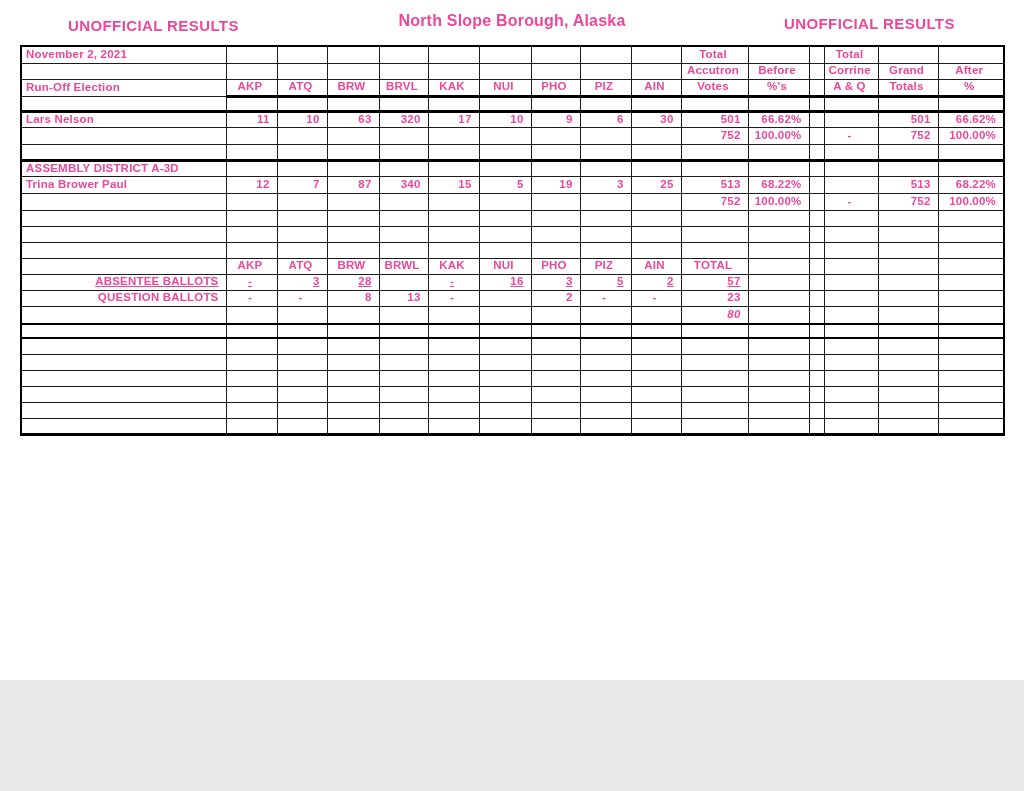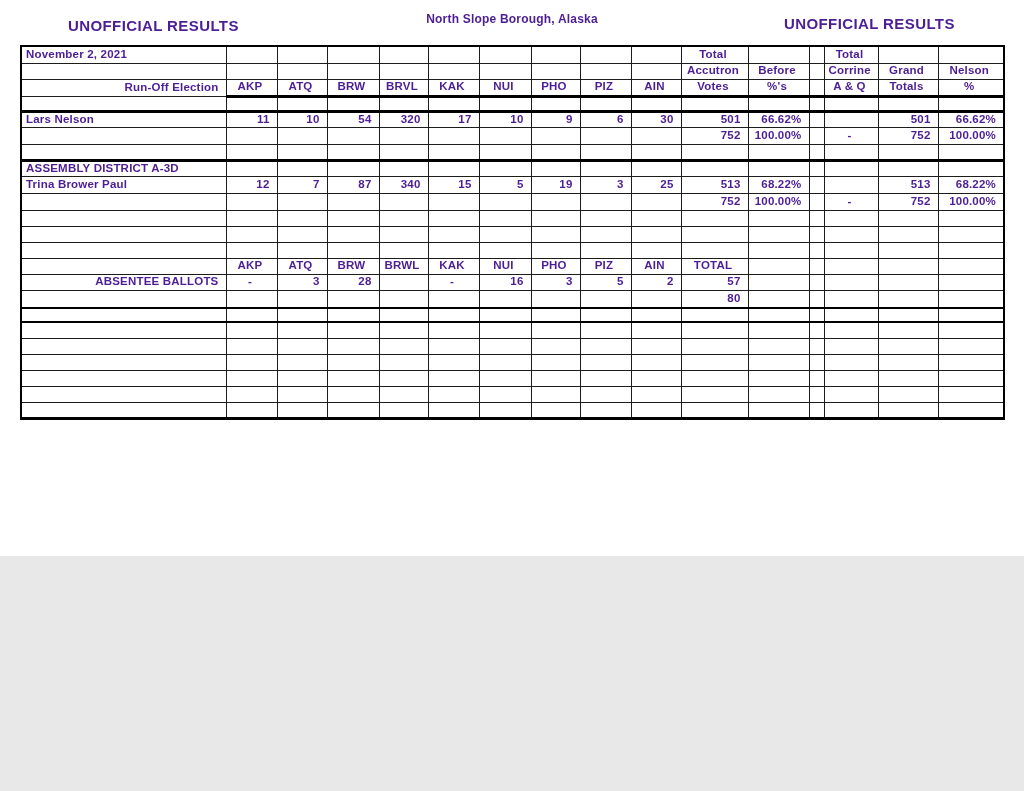--- a/index.html
+++ b/index.html
@@ -1,42 +1,42 @@
 <!DOCTYPE html>
 <html><head>
 <meta charset="utf-8">
 <style>
   html,body { margin:0; padding:0; background:#e8e8e8; }
   .sheet {
-    position:relative; width:1024px; height:556px; background:#ffffff;
-    font-family:"Liberation Sans", sans-serif; font-weight:bold; color:#4c1d95;
+    position:relative; width:1024px; height:680px; background:#ffffff;
+    font-family:"Liberation Sans", sans-serif; font-weight:bold; color:#ec4899;
     overflow:hidden;
   }
   .title-left  { position:absolute; left:68px;  top:17px; font-size:15px; letter-spacing:.4px; white-space:nowrap; }
-  .title-center{ position:absolute; left:0; right:0; top:12px; text-align:center; font-size:12px; letter-spacing:.2px; }
+  .title-center{ position:absolute; left:0; right:0; top:12px; text-align:center; font-size:16px; letter-spacing:.2px; }
   .title-right { position:absolute; left:784px; top:15px; font-size:15px; letter-spacing:.4px; white-space:nowrap; }
 
   table.grid {
     position:absolute; left:20px; top:45px; width:983px;
     border-collapse:collapse; table-layout:fixed;
     border:2px solid #000;
   }
   table.grid td {
     border:1.5px solid #1c1c1c;
     font-size:11.5px; font-weight:bold; letter-spacing:.2px;
     padding:0 7px 0 4px; overflow:hidden; white-space:nowrap;
     vertical-align:middle; line-height:1;
   }
   td.l { text-align:left; }
   td.r { text-align:right; }
   td.c { text-align:center; padding:0 2px; }
   td.name { font-size:12px; padding-left:4px; }
   td.nameR { font-size:12px; text-align:right; padding-right:3px; }
   td.fs13 { font-size:13px; }
-  td.fs14 { font-size:14px;text-align:right; }
+  td.fs14 { font-size:14px; }
 
   tr.secline td { border-bottom:3px solid #000; }
   tr.medline td { border-bottom:2.5px solid #000; }
   tr.hdrline td:nth-child(n+2) { border-bottom:3px solid #000; }
   td.vthick { border-left:3px solid #000; }
   td.ul3 { border-bottom:3px solid #000; }
   td.ul2 { border-bottom:2.5px solid #000; }
   td.bbh { border-bottom-style:hidden; }
   tr.lastrow td { border-bottom:3px solid #000; }
 </style>
@@ -95,21 +95,21 @@
           <td class="c"></td>
           <td class="c"></td>
           <td class="c"></td>
           <td class="c"></td>
           <td class="c"></td>
           <td class="c">Accutron</td>
           <td class="c">Before</td>
           <td class="c"></td>
           <td class="c vthick">Corrine</td>
           <td class="c">Grand</td>
-          <td class="c">Nelson</td>
+          <td class="c">After</td>
         </tr>
         <tr class="hdrline" style="height: 17px;">
           <td class="name l fs14">Run-Off Election</td>
           <td class="c">AKP</td>
           <td class="c">ATQ</td>
           <td class="c">BRW</td>
           <td class="c">BRVL</td>
           <td class="c">KAK</td>
           <td class="c">NUI</td>
           <td class="c">PHO</td>
@@ -137,21 +137,21 @@
           <td class="r"></td>
           <td class="r"></td>
           <td class="r vthick"></td>
           <td class="r"></td>
           <td class="r"></td>
         </tr>
         <tr style="height: 16px; margin-left: 27px;">
           <td class="name l">Lars Nelson</td>
           <td class="r">11</td>
           <td class="r">10</td>
-          <td class="r">54</td>
+          <td class="r">63</td>
           <td class="r">320</td>
           <td class="r">17</td>
           <td class="r">10</td>
           <td class="r">9</td>
           <td class="r">6</td>
           <td class="r">30</td>
           <td class="r">501</td>
           <td class="r">66.62%</td>
           <td class="r"></td>
           <td class="r vthick"></td>
@@ -313,39 +313,57 @@
           <td class="c">PHO</td>
           <td class="c">PIZ</td>
           <td class="c">AIN</td>
           <td class="c">TOTAL</td>
           <td class="c"></td>
           <td class="c"></td>
           <td class="c vthick"></td>
           <td class="c"></td>
           <td class="c"></td>
         </tr>
-        <tr style="height: 16px;">
+        <tr style="height: 16px; text-decoration: underline;">
           <td class="nameR">ABSENTEE BALLOTS</td>
           <td class="c">-</td>
           <td class="r">3</td>
           <td class="r">28</td>
           <td class="r"></td>
           <td class="c">-</td>
           <td class="r">16</td>
           <td class="r">3</td>
           <td class="r">5</td>
           <td class="r">2</td>
           <td class="r">57</td>
           <td class="r"></td>
           <td class="r"></td>
           <td class="r vthick"></td>
           <td class="r"></td>
           <td class="r"></td>
         </tr>
-        <tr class="medline" style="height: 18px;">
+        <tr style="height: 16px;">
+          <td class="nameR">QUESTION BALLOTS</td>
+          <td class="c">-</td>
+          <td class="c">-</td>
+          <td class="r">8</td>
+          <td class="r">13</td>
+          <td class="c">-</td>
+          <td class="r"></td>
+          <td class="r">2</td>
+          <td class="c">-</td>
+          <td class="c">-</td>
+          <td class="r ul2">23</td>
+          <td class="r"></td>
+          <td class="r"></td>
+          <td class="r vthick"></td>
+          <td class="r"></td>
+          <td class="r"></td>
+        </tr>
+        <tr class="medline" style="height: 18px; font-style: italic;">
           <td class="name l"></td>
           <td class="r"></td>
           <td class="r"></td>
           <td class="r"></td>
           <td class="r"></td>
           <td class="r"></td>
           <td class="r"></td>
           <td class="r"></td>
           <td class="r"></td>
           <td class="r"></td>

